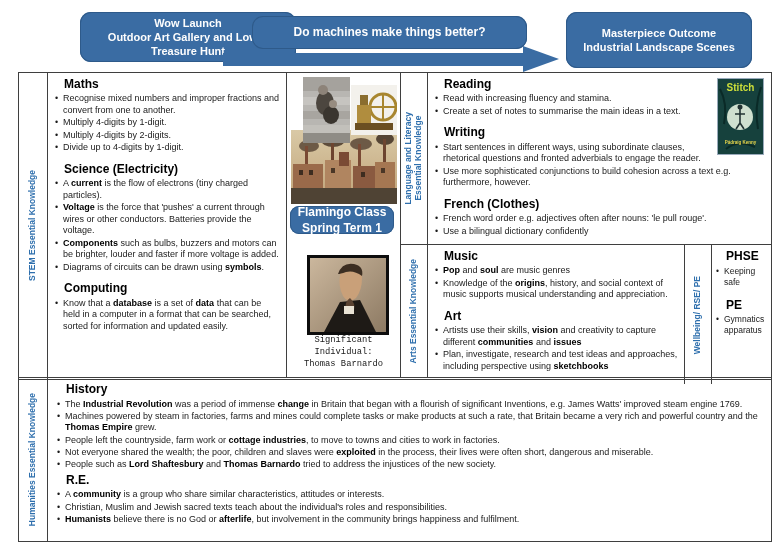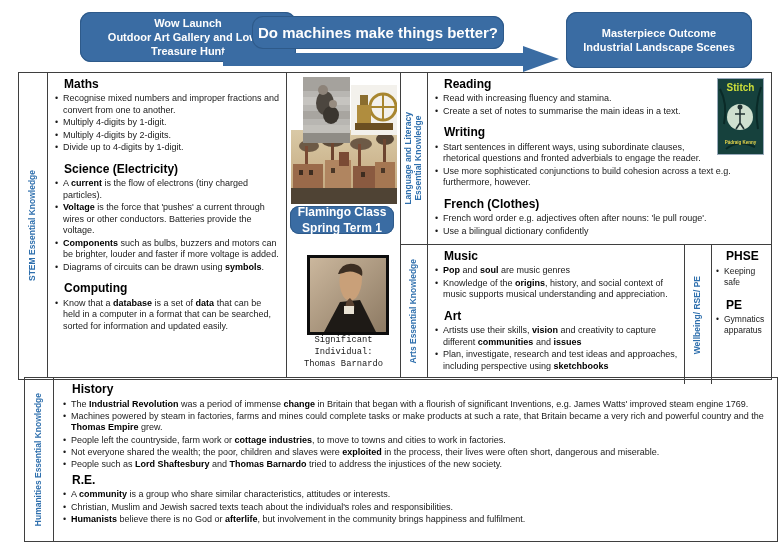--- a/index.html
+++ b/index.html
@@ -4,31 +4,31 @@
 <style>
   html,body{margin:0;padding:0;background:#fff;}
   .page{position:relative;width:779px;height:549px;background:#fff;overflow:hidden;
         font-family:"Liberation Sans",sans-serif;color:#1a1a1a;}
 
   
   .topbox{position:absolute;background:#3a6ca3;color:#fdfdfd;border-radius:11px;
           display:flex;align-items:center;justify-content:center;text-align:center;
           font-weight:bold;white-space:pre-line;line-height:1.3;box-shadow:0 0 0 1px #2e5a8a inset;}
   .box-wow{left:80px;top:12px;width:216px;height:50px;font-size:11px;}
-  .box-question{left:252px;top:16px;width:252px;height:33px;font-size:15px;}
+  .box-question{left:252px;top:16px;width:275px;height:33px;font-size:12px;}
   .box-outcome{left:566px;top:12px;width:186px;height:56px;font-size:11px;}
   .arrow-bar{position:absolute;left:223px;top:53px;width:300px;height:13px;background:#3a6ca3;}
   .arrow-head{position:absolute;left:523px;top:46px;width:0;height:0;
               border-left:36px solid #3a6ca3;border-top:13px solid transparent;border-bottom:13px solid transparent;}
 
   
   .upper-table{position:absolute;left:18px;top:72px;width:752px;height:306px;
                display:grid;grid-template-columns:29px 239px 114px 27px 343px;
                grid-template-rows:172px 132px;border:1px solid #3f3f3f;}
-  .lower-table{position:absolute;left:24px;top:377px;width:752px;height:163px;
+  .lower-table{position:absolute;left:18px;top:377px;width:752px;height:163px;
                display:grid;grid-template-columns:29px 1fr;border:1px solid #3f3f3f;}
   .cell{min-width:0;min-height:0;}
   .br{border-right:1px solid #3f3f3f;}
   .bb{border-bottom:1px solid #3f3f3f;}
 
   .rs1{grid-row:1/3;}
 
   
   .vlabel{display:flex;align-items:center;justify-content:center;}
   .vlabel span{writing-mode:vertical-rl;transform:rotate(180deg);font-weight:bold;color:#2e6fad;

